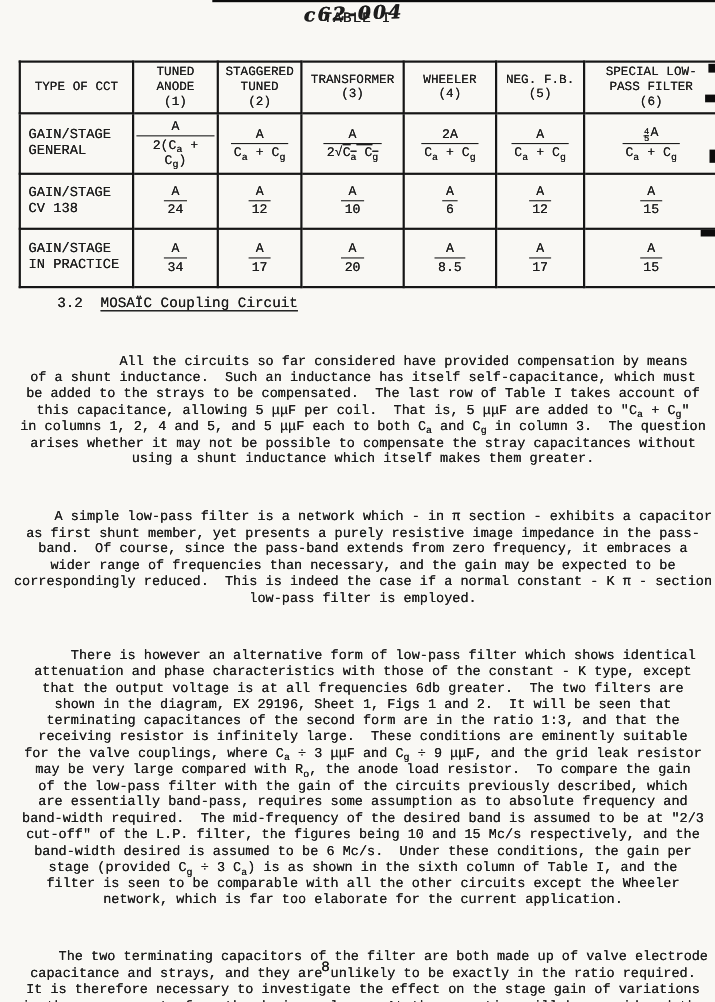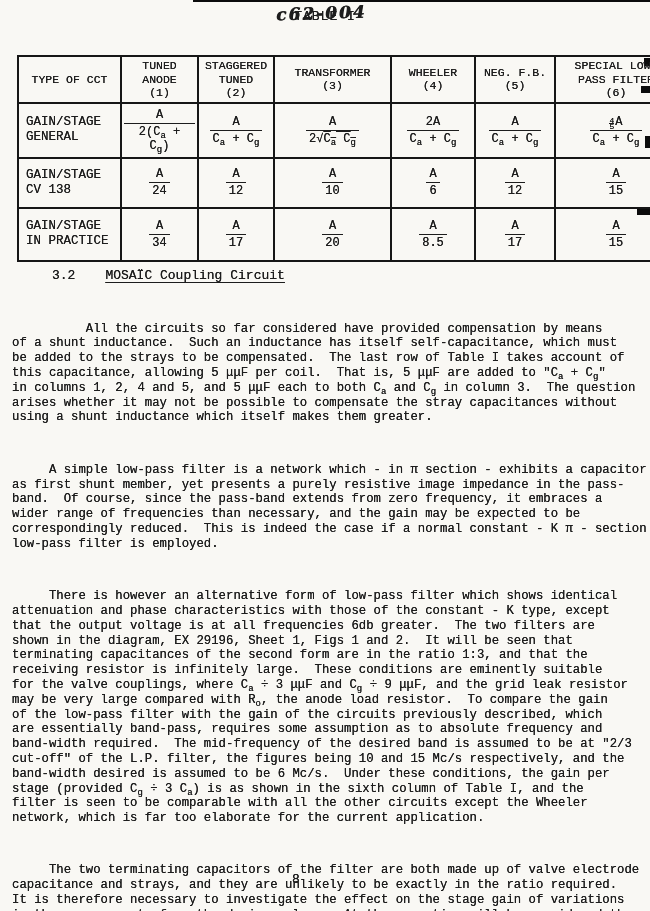--- a/index.html
+++ b/index.html
@@ -26,41 +26,41 @@
     border-collapse:collapse; table-layout:fixed;
     border:2px solid #161616; background:transparent;
   }
   .gain th, .gain td {
     border:2px solid #161616; text-align:center; vertical-align:middle;
     font-weight:normal; padding:2px;
   }
   .gain th { font-size:11.5px; line-height:13.5px; white-space:pre-line; height:45px; }
   .gain td { font-size:12.5px; }
   .gain td.rowlabel { text-align:left; padding-left:7px; white-space:pre-line; line-height:15px; font-size:12.5px;border-radius:23px; }
-  .c0{width:103px}.c1{width:77px}.c2{width:76px}.c3{width:117px}.c4{width:84px}.c5{width:80px}.c6{width:122px}
+  .c0{width:103px}.c1{width:77px}.c2{width:76px}.c3{width:93px}.c4{width:84px}.c5{width:80px}.c6{width:122px}
   .gain tbody tr:nth-child(1) td { height:55px; }
   .gain tbody tr:nth-child(2) td { height:50px; }
   .gain tbody tr:nth-child(3) td { height:53px; }
   .frac { display:inline-block; vertical-align:middle; font-size:12px; line-height:14px; }
   .frac .num { display:block; border-bottom:1.5px solid #1d1d1d; padding:0 3px 1px; }
   .frac .den { display:block; padding:1px 3px 0; }
   sub { font-size:9px; vertical-align:-3px; line-height:0; }
   .ovl { text-decoration:overline; }
   .vfrac { display:inline-flex; flex-direction:column; font-size:8px; line-height:5px;
            vertical-align:2px; margin-right:1px; text-align:center; }
   .vfrac .vn { display:block; border-bottom:0.8px solid #1d1d1d; }
   .vfrac .vd { display:block; }
   .section-heading { position:absolute; top:268px; left:52px; font-size:13px; }
-  .section-heading .snum { margin-right:30px; }
+  .section-heading .snum { margin-right:16px; }
   .section-heading .stitle { text-decoration:underline; text-underline-offset:3px; }
   .body-text {
     position:absolute; top:292px; left:12px; width:636px;
     font-size:12.3px; line-height:14.8px; white-space:pre;
   }
-  .para { margin-bottom:8px; }
+  .para { margin-bottom:8px;text-align:center; }
   .footer-ref  { position:absolute; top:918px; left:27px;  font-size:13px; }
   .footer-page { position:absolute; top:872px; left:292px; font-size:13px; }
 </style>
 </head>
 <body>
 
 <div class="artifact" style="left:193px;top:0;width:457px;height:2px;"></div>
 <div class="artifact" style="left:644px;top:58px;width:6px;height:8px;"></div>
 <div class="artifact" style="left:641px;top:86px;width:9px;height:7px;"></div>
 <div class="artifact" style="left:645px;top:136px;width:5px;height:12px;"></div>

